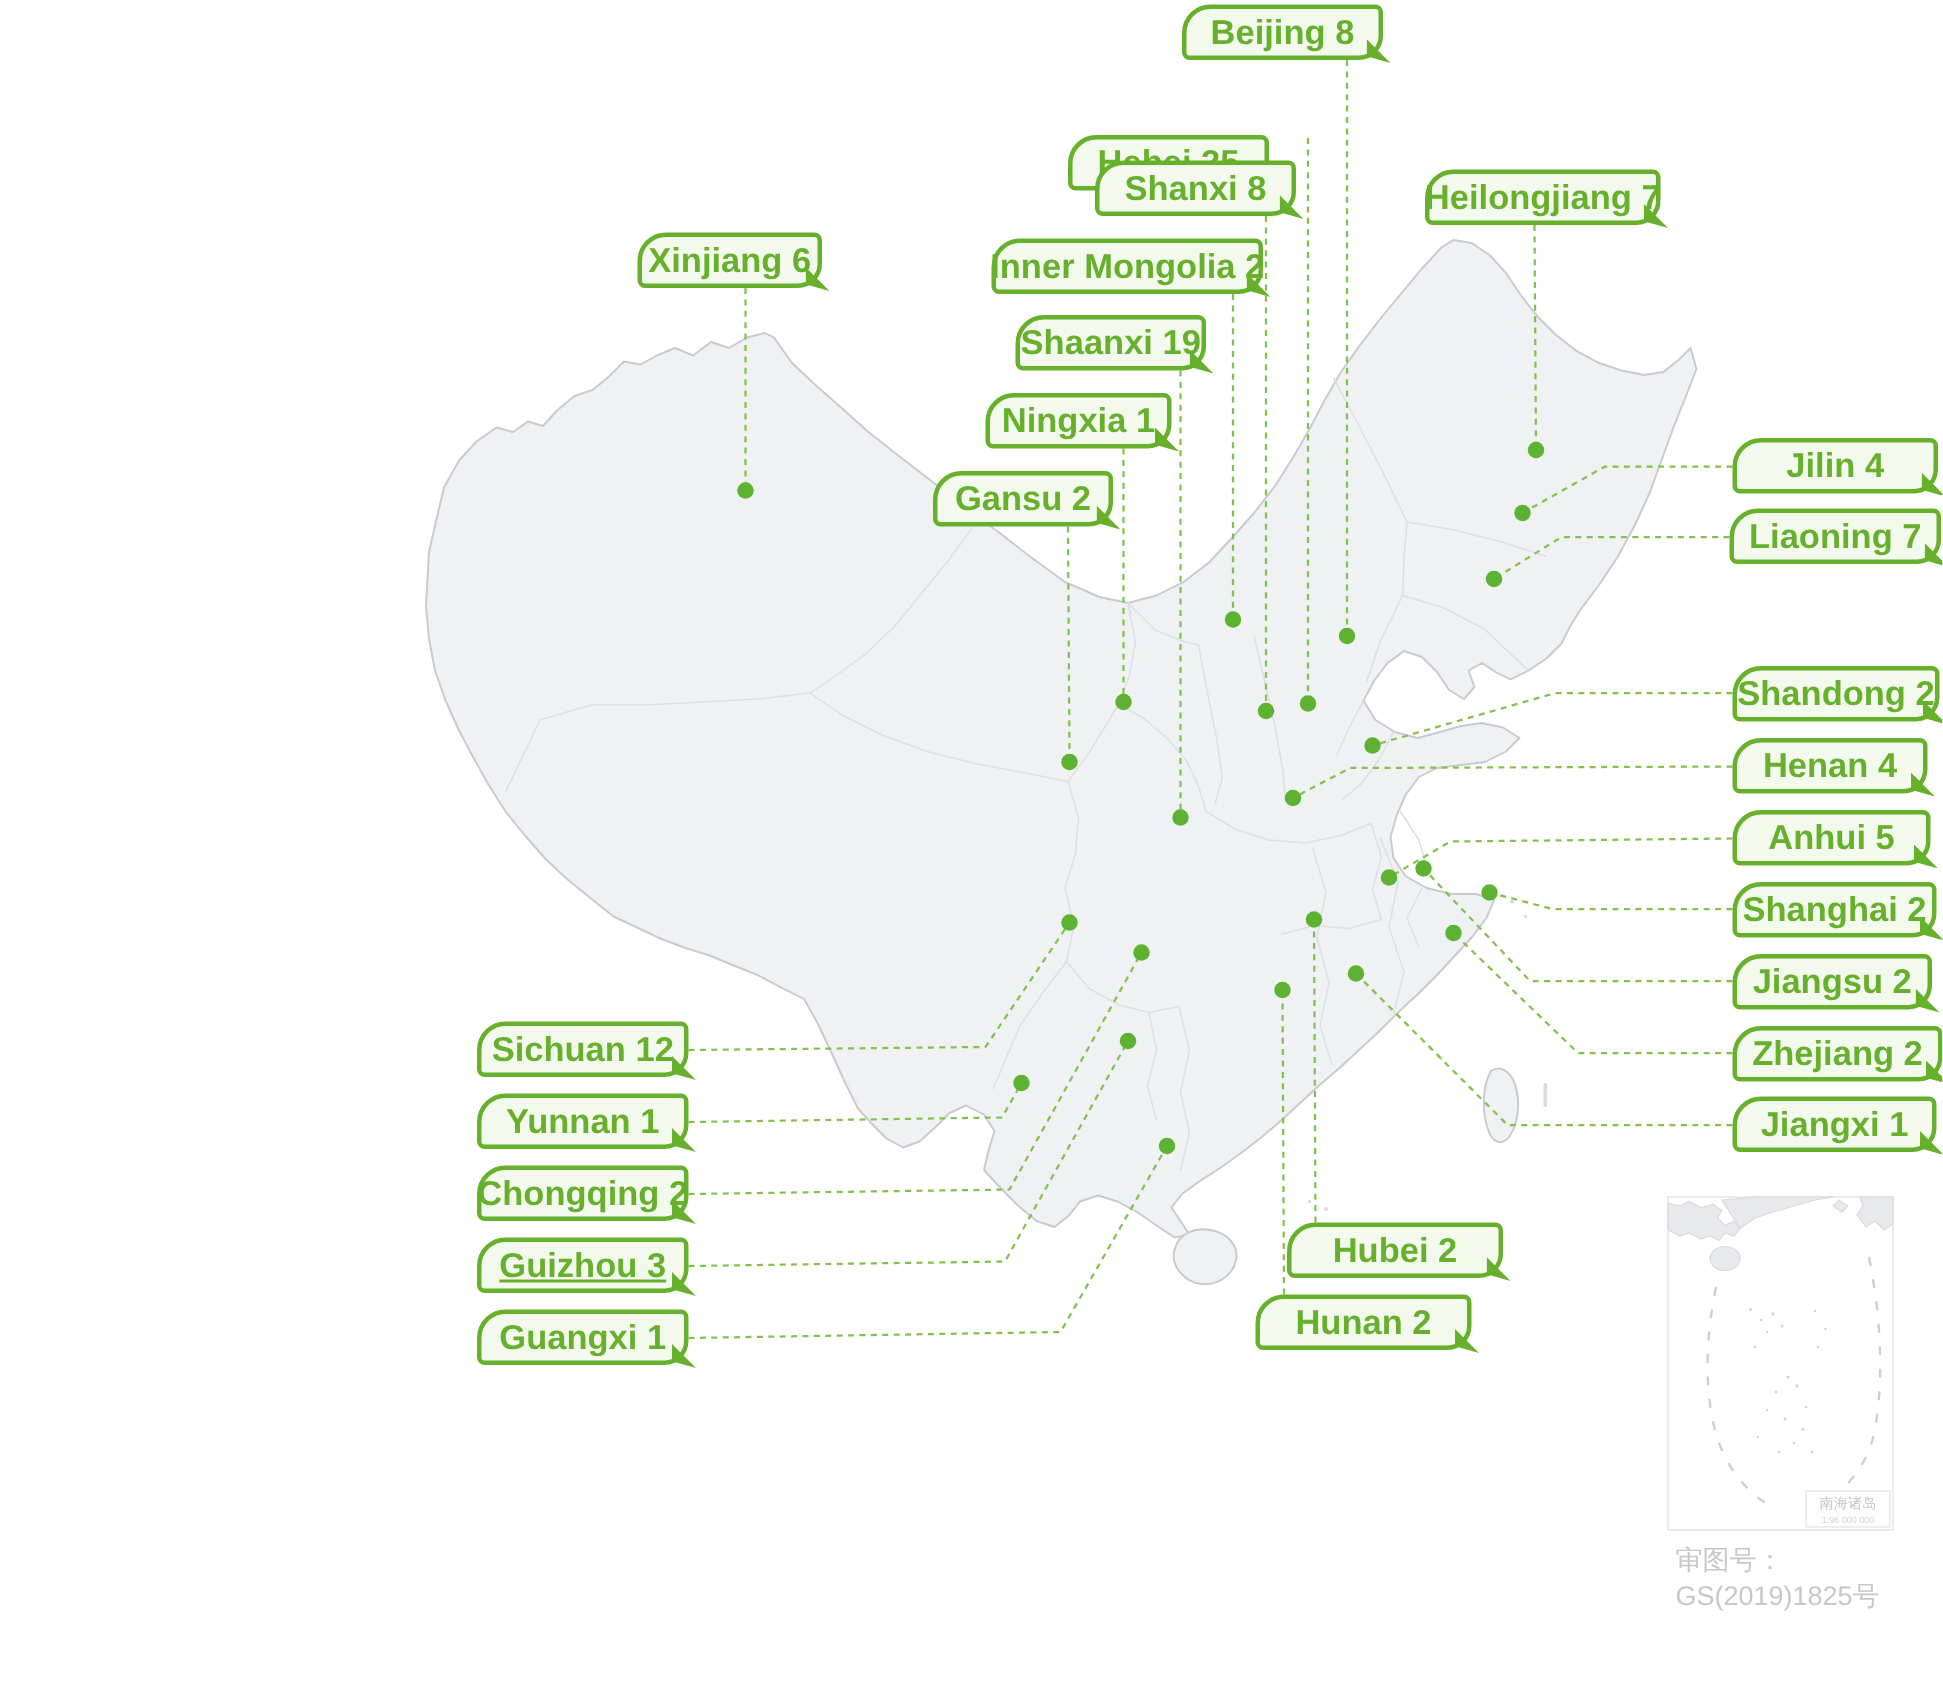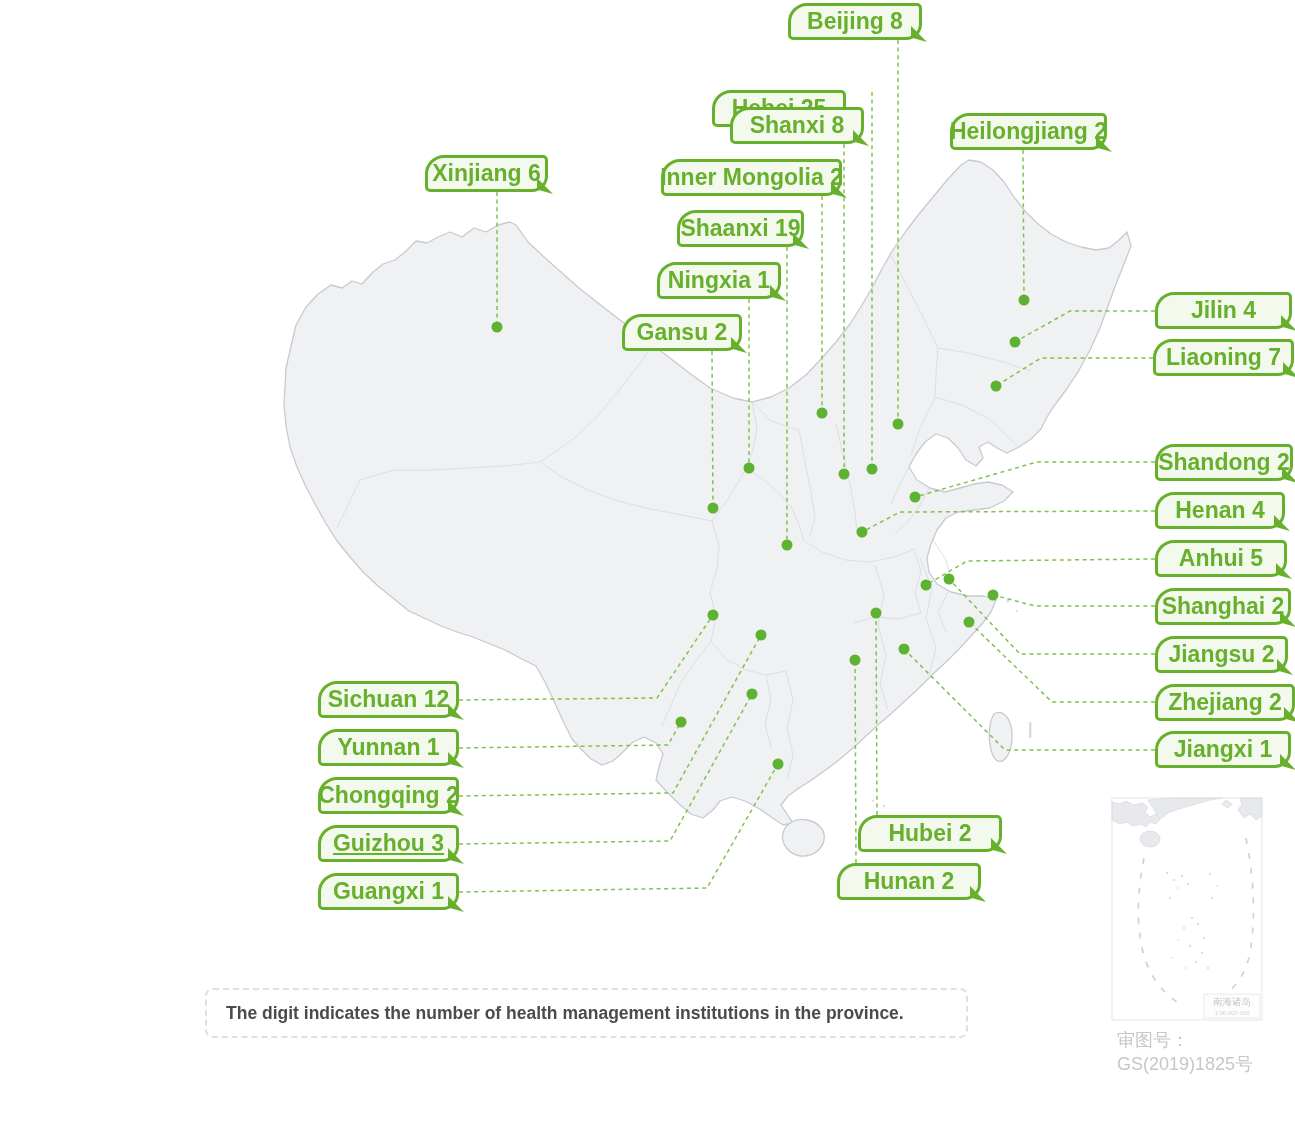--- a/index.html
+++ b/index.html
@@ -194,37 +194,34 @@
 
   <div id="labels">
       <div class="tag" style="left: 788px; top: 3px; width: 134px;">Beijing 8</div>
       <div class="tag" style="left: 712px; top: 55px; width: 134px; margin-top: 35px;">Hebei 25</div>
       <div class="tag" style="left: 730px; top: 107px; width: 134px;">Shanxi 8</div>
       <div class="tag" style="left: 661px; top: 159px; width: 181px;">Inner Mongolia 2</div>
       <div class="tag" style="left: 677px; top: 210px; width: 127px;">Shaanxi 19</div>
       <div class="tag" style="left: 657px; top: 262px; width: 124px;">Ningxia 1</div>
       <div class="tag" style="left: 622px; top: 314px; width: 120px;">Gansu 2</div>
       <div class="tag" style="left: 425px; top: 155px; width: 123px;">Xinjiang 6</div>
-      <div class="tag" style="left: 950px; top: 113px; width: 157px;">Heilongjiang 2</div>
+      <div class="tag" style="left: 950px; top: 113px; width: 157px;">Heilongjiang 7</div>
       <div class="tag" style="left: 1155px; top: 292px; width: 137px;">Jilin 4</div>
       <div class="tag" style="left: 1153px; top: 339px; width: 141px;">Liaoning 7</div>
       <div class="tag" style="left: 1155px; top: 444px; width: 138px;">Shandong 2</div>
       <div class="tag" style="left: 1155px; top: 492px; width: 130px;">Henan 4</div>
       <div class="tag" style="left: 1155px; top: 540px; width: 132px;">Anhui 5</div>
       <div class="tag" style="left: 1155px; top: 588px; width: 136px;">Shanghai 2</div>
       <div class="tag" style="left: 1155px; top: 636px; width: 133px;">Jiangsu 2</div>
       <div class="tag" style="left: 1155px; top: 684px; width: 140px;">Zhejiang 2</div>
       <div class="tag" style="left: 1155px; top: 731px; width: 136px;">Jiangxi 1</div>
       <div class="tag" style="left: 318px; top: 681px; width: 141px;">Sichuan 12</div>
       <div class="tag" style="left: 318px; top: 729px; width: 141px;">Yunnan 1</div>
       <div class="tag" style="left: 318px; top: 777px; width: 141px;">Chongqing 2</div>
       <div class="tag" style="left: 318px; top: 825px; width: 141px; text-decoration: underline;">Guizhou 3</div>
       <div class="tag" style="left: 318px; top: 873px; width: 141px;">Guangxi 1</div>
       <div class="tag" style="left: 858px; top: 815px; width: 144px;">Hubei 2</div>
       <div class="tag" style="left: 837px; top: 863px; width: 144px;">Hunan 2</div>
     </div>
 
-  <div id="caption-box">
-    <span>The digit indicates the number of health management institutions in the province.</span>
-  </div>
 
   <div id="map-credit">审图号：GS(2019)1825号</div>
 </div>
 
 </body></html>

